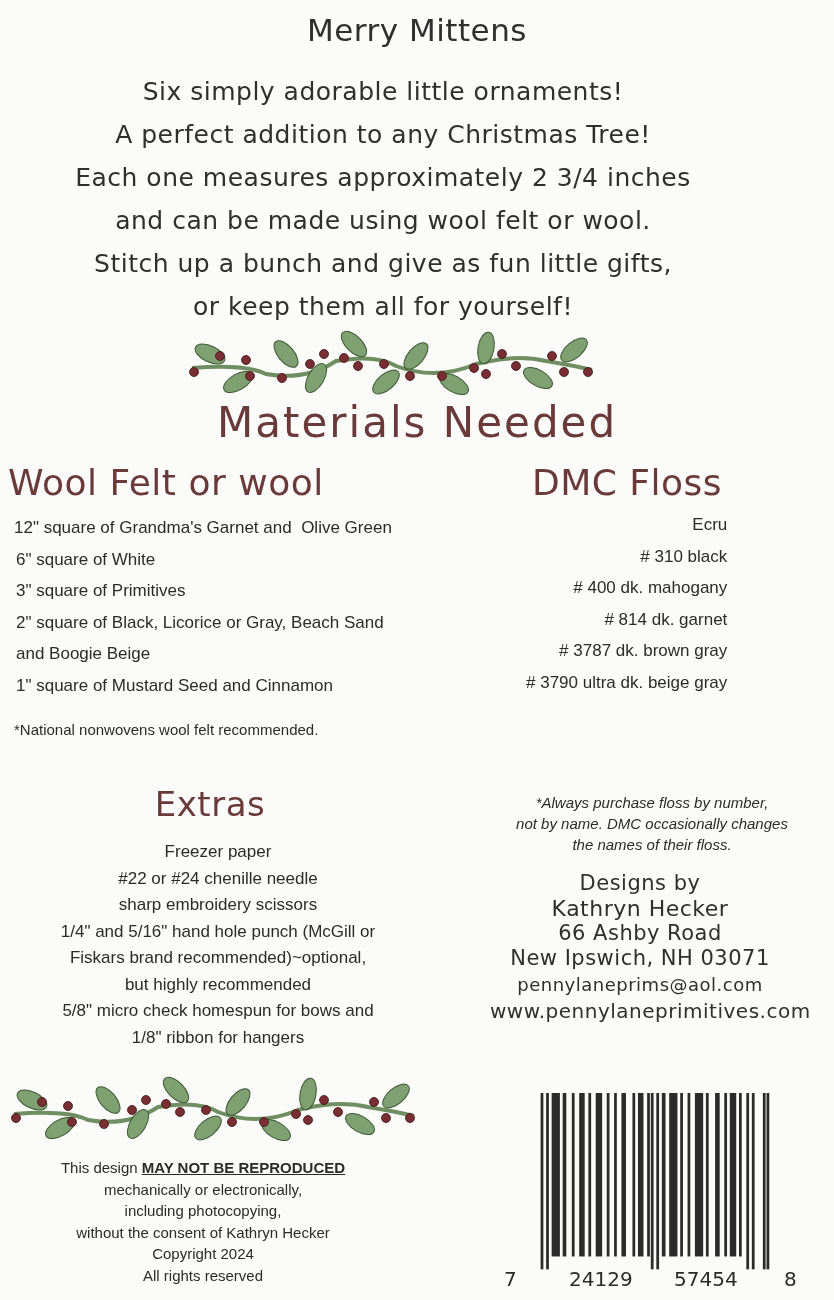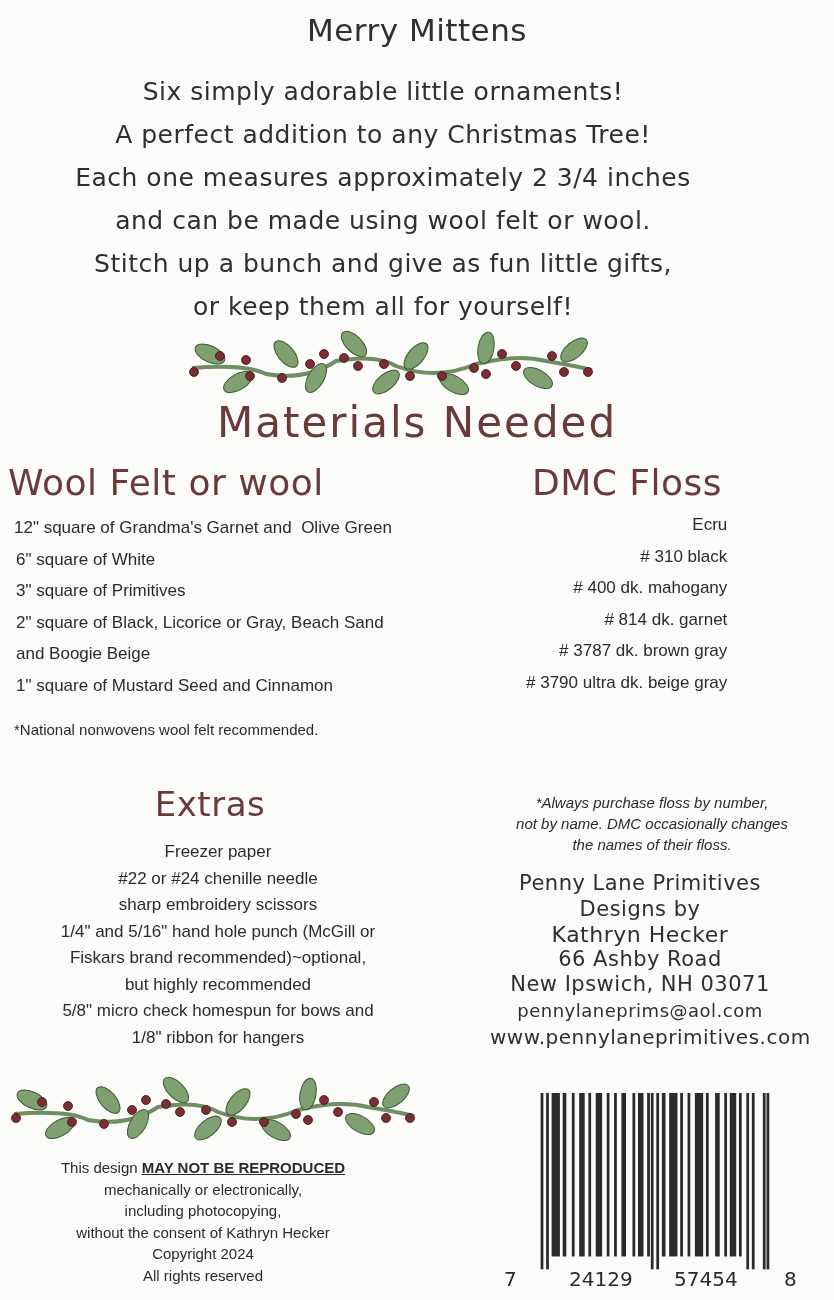--- a/index.html
+++ b/index.html
@@ -143,21 +143,20 @@
   <div>#22 or #24 chenille needle</div>
   <div>sharp embroidery scissors</div>
   <div>1/4" and 5/16" hand hole punch (McGill or</div>
   <div>Fiskars brand recommended)~optional,</div>
   <div>but highly recommended</div>
   <div>5/8" micro check homespun for bows and</div>
   <div>1/8" ribbon for hangers</div>
 </div>
 
 <div id="contact" class="abs center hand">
-  <div>Penny Lane Primitives</div>
   <div>Designs by</div>
   <div class="c-name">Kathryn Hecker</div>
   <div style="line-height:22px">66 Ashby Road</div>
   <div style="line-height:28px">New Ipswich, NH 03071</div>
   <div style="font-size:18px">pennylaneprims@aol.com</div>
   <div style="font-size:20px">www.pennylaneprimitives.com</div>
 </div>
 
 <div class="vine" style="left:8px; top:1072px;">
   <svg width="412" height="70" viewBox="0 0 412 70">

